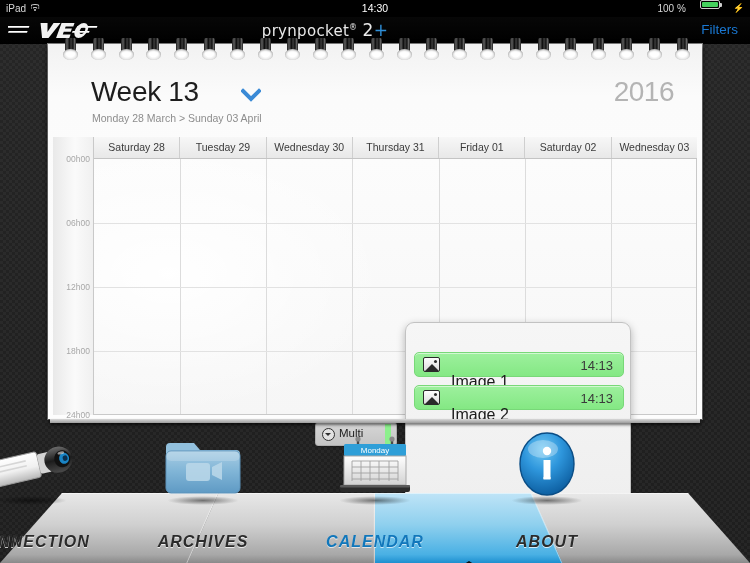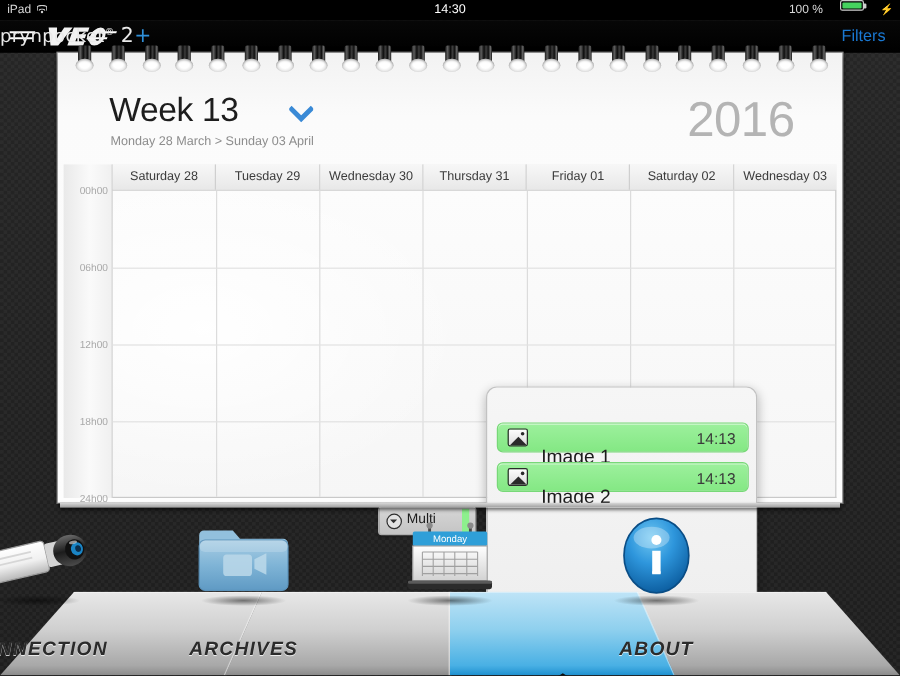--- a/index.html
+++ b/index.html
@@ -42,21 +42,21 @@
   .batt span{ display:block; height:100%; background:#45d25e; border-radius:1px;}
   .bolt{ color:#cfcfcf; font-size:9px; }
 
   
   #navbar{
     position:absolute; top:17px; left:0; width:750px; height:27px;
     background:linear-gradient(#070707,#000);
   }
   #logo{ position:absolute; left:8px; top:2px; width:96px; height:23px; }
   #apptitle{
-    position:absolute; left:0; width:650px; top:3px; text-align:left;
+    position:absolute; left:0; width:650px; top:3px; text-align:center;
     color:#e9e9e9; font-size:15px; letter-spacing:.3px;
     font-family:"DejaVu Sans", sans-serif;
   }
   #apptitle .reg{ font-size:8px; vertical-align:super; }
   #apptitle .two{ font-size:17px; }
   #apptitle .plus{ color:#2f8fd8; font-size:17px; }
   #filters{
     position:absolute; right:12px; top:5px;
     color:#1a78d2; font-size:13.5px; cursor:pointer;
   }
@@ -97,22 +97,22 @@
   }
   #weekchevron{
     position:absolute; left:193px; top:20px; width:20px; height:14px; cursor:pointer;
   }
   #weekchevron svg{ display:block; }
   #weekrange{
     position:absolute; left:44px; top:44px;
     font-size:10.5px; color:#8d8d8d;
   }
   #year{
-    position:absolute; right:40px; top:8px;
-    font-size:41px; color:#b4b4b4; letter-spacing:-.5px;
+    position:absolute; right:28px; top:8px;
+    font-size:28px; color:#b4b4b4; letter-spacing:-.5px;
   }
 
   
   #cal{ position:absolute; left:5px; top:69px; width:644px; height:278px; }
   #timecol{
     position:absolute; left:0; top:0; width:41px; height:278px;
     background:linear-gradient(90deg,#e9e9e9,#fafafa 55%, #f0f0f0);
     border-right:1px solid #c9c9c9;
   }
   .tlabel{
@@ -484,20 +484,21 @@
           <g fill="#bcd9ea" opacity=".85">
             <rect x="22" y="32" width="24" height="18" rx="3"></rect>
             <path d="M48 36 l10 -5 v18 l-10 -5z"></path>
           </g>
           <rect x="2" y="20" width="74" height="10" rx="5" fill="#ffffff" opacity=".18"></rect>
         </svg></div>
       </div>
       <div class="shelf" style="left: 0px; width: 750px; top: 74px; height: 70px;">
         <div class="top" style="background: linear-gradient(rgb(191, 228, 247) 0%, rgb(143, 208, 238) 45%, rgb(73, 176, 228) 88%, rgb(29, 143, 207) 100%); clip-path: polygon(375px 0px, 531.5px 0px, 562.5px 70px, 375px 70px); box-shadow: rgba(255, 255, 255, 0.5) 0px 1px 0px inset;"></div>
         <div class="top" style="background: rgba(255, 255, 255, 0.45); clip-path: polygon(530.3px 0px, 532.7px 0px, 563.7px 70px, 561.3px 70px);"></div>
+        <div class="tablabel" style="left: 285px; width: 180px; color: rgb(17, 119, 187); text-shadow: rgba(255, 255, 255, 0.65) 0px 1px 0px;">CALENDAR</div>
         <div style="position: absolute; bottom: -12px; width: 0px; height: 0px; border-left: 22px solid transparent; border-right: 22px solid transparent; border-bottom: 14px solid rgb(13, 13, 13); left: 446.75px;"></div>
         <div class="shadow-el" style="left: 375px;"></div>
         <div class="tabicon" style="left: 375px;"><svg width="78" height="62" viewBox="0 0 78 62">
           <defs>
             <linearGradient id="cg" x1="0" y1="0" x2="0" y2="1">
               <stop offset="0" stop-color="#ffffff"></stop>
                 <stop offset="1" stop-color="#d2d2d2"></stop>
             </linearGradient>
           </defs>
           <g stroke="#4a4a4a" stroke-width="2.4" fill="none">

